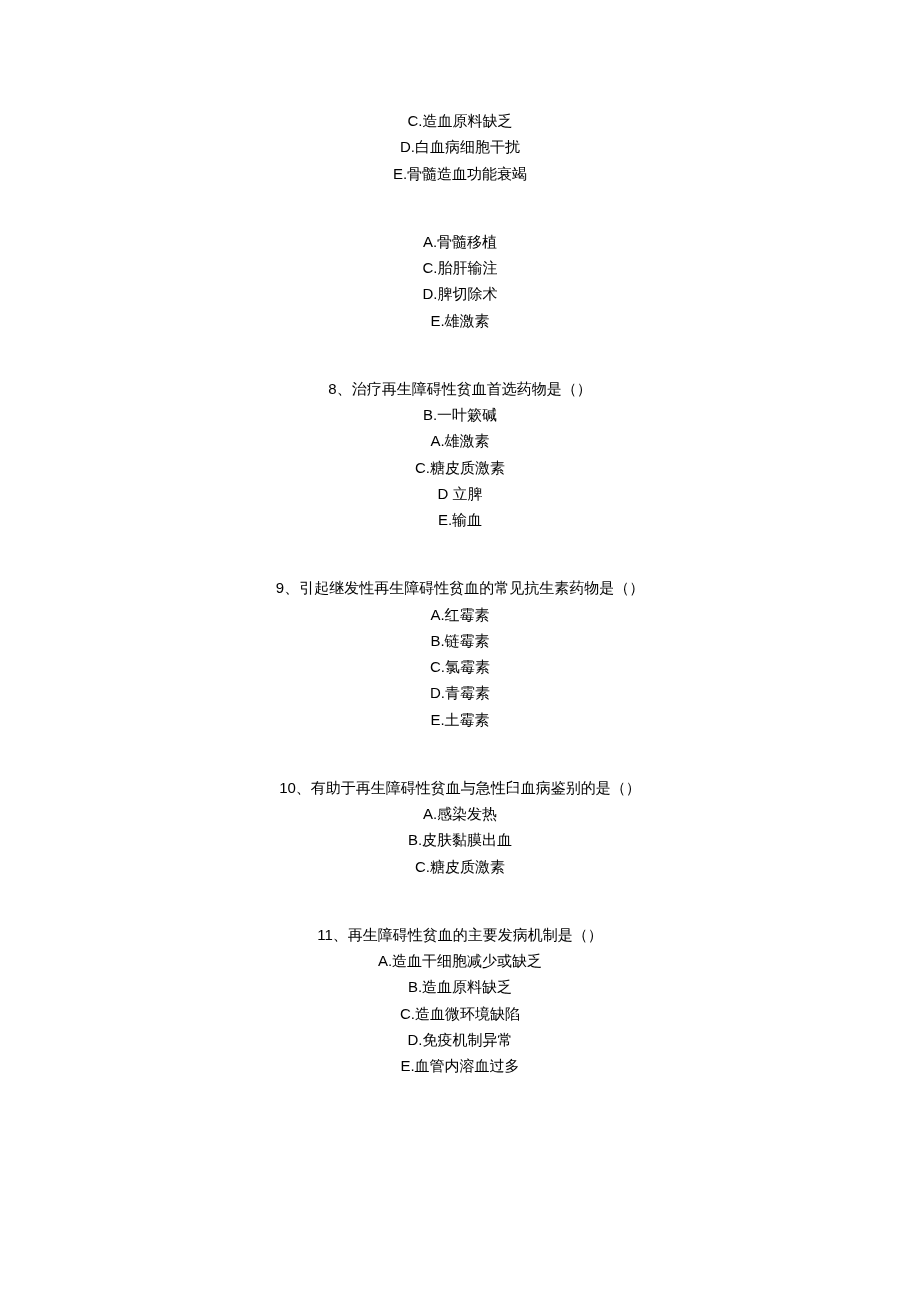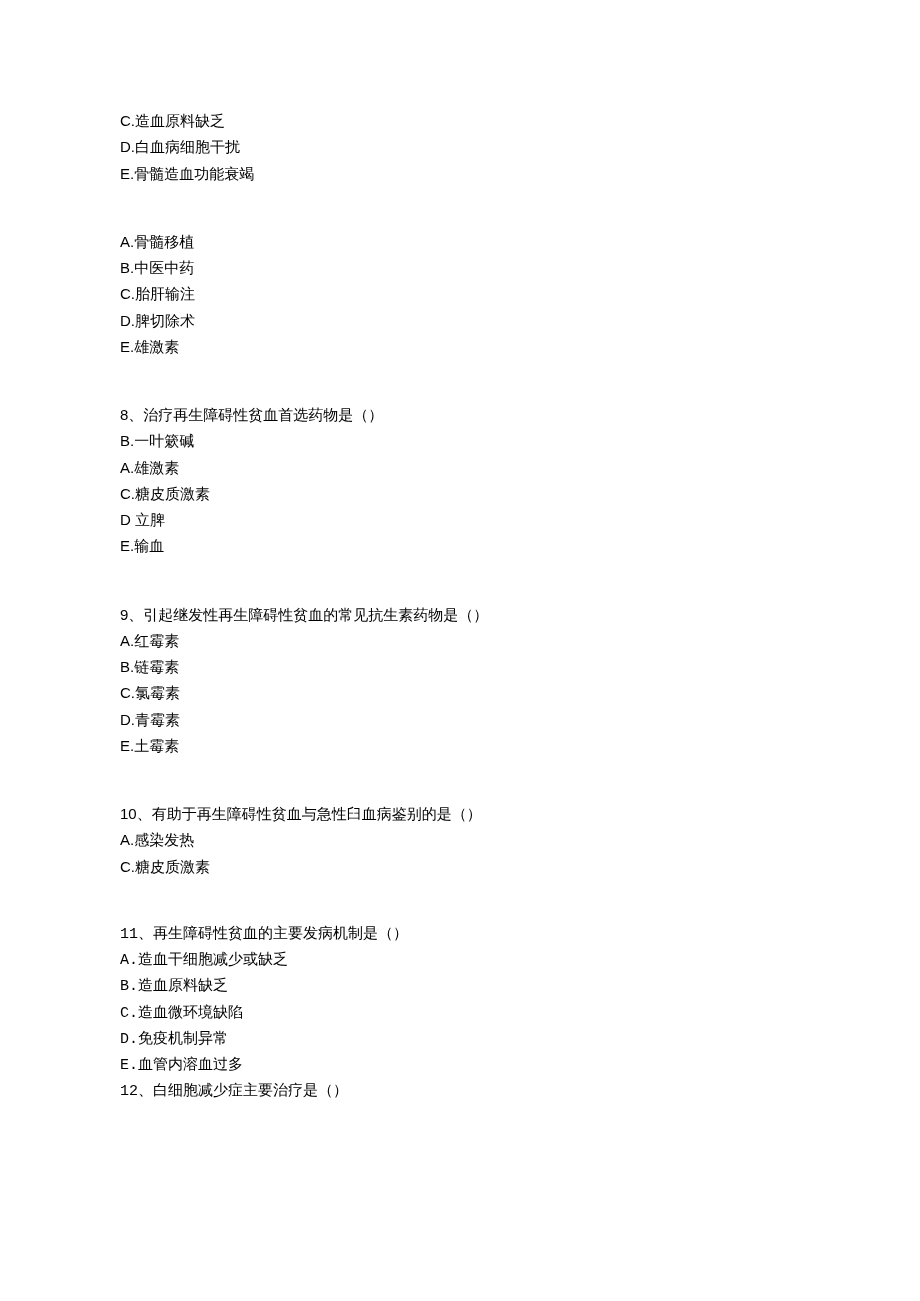--- a/index.html
+++ b/index.html
@@ -12,41 +12,40 @@
       font-family: "Microsoft YaHei", "SimSun", Arial, sans-serif;
       width: 920px;
       height: 1301px;
       padding: 108px 120px 60px 120px;
       font-size: 15px;
       line-height: 1.75;
       color: #000000;
     }
     .question-block {
       margin-bottom: 42px;
+      text-align: center;
     }
     .question-block.last {
       margin-bottom: 0;
-      font-family: Liberation Mono, monospace;
     }
     .line {
       display: block;
     }
   </style>
 </head>
 <body>
 
 <div class="question-block">
   <span class="line">C.造血原料缺乏</span>
   <span class="line">D.白血病细胞干扰</span>
   <span class="line">E.骨髓造血功能衰竭</span>
 </div>
 
 <div class="question-block">
   <span class="line">A.骨髓移植</span>
-  <span class="line">B.中医中药</span>
   <span class="line">C.胎肝输注</span>
   <span class="line">D.脾切除术</span>
   <span class="line">E.雄激素</span>
 </div>
 
 <div class="question-block">
   <span class="line">8、治疗再生障碍性贫血首选药物是（）</span>
   <span class="line">B.一叶簌碱</span>
   <span class="line">A.雄激素</span>
   <span class="line">C.糖皮质激素</span>
@@ -59,24 +58,24 @@
   <span class="line">A.红霉素</span>
   <span class="line">B.链霉素</span>
   <span class="line">C.氯霉素</span>
   <span class="line">D.青霉素</span>
   <span class="line">E.土霉素</span>
 </div>
 
 <div class="question-block">
   <span class="line">10、有助于再生障碍性贫血与急性臼血病鉴别的是（）</span>
   <span class="line">A.感染发热</span>
+  <span class="line">B.皮肤黏膜出血</span>
   <span class="line">C.糖皮质激素</span>
 </div>
 
 <div class="question-block last">
   <span class="line">11、再生障碍性贫血的主要发病机制是（）</span>
   <span class="line">A.造血干细胞减少或缺乏</span>
   <span class="line">B.造血原料缺乏</span>
   <span class="line">C.造血微环境缺陷</span>
   <span class="line">D.免疫机制异常</span>
   <span class="line">E.血管内溶血过多</span>
-  <span class="line">12、白细胞减少症主要治疗是（）</span>
 </div>
 
 </body></html>

